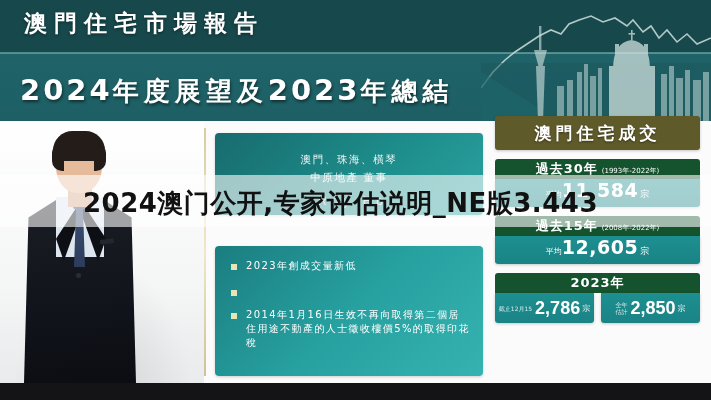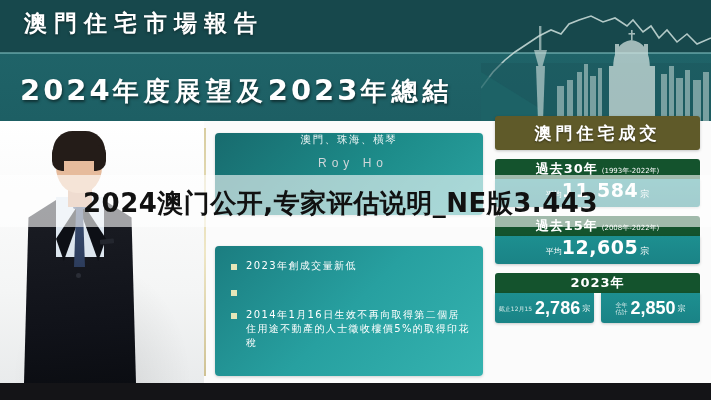--- a/index.html
+++ b/index.html
@@ -136,21 +136,21 @@
     overflow: hidden;
   }
   .c-info {
     top: 133px; height: 82px;
     background: linear-gradient(135deg,#186b6e 0%,#1d8c8a 55%,#2aa2a0 100%);
   }
   .c-info-l1, .c-info-l2 {
     text-align: center; color: #eef6f6; font-size: 10.5px;
     letter-spacing: 1.6px; font-family: "DejaVu Sans", sans-serif;
   }
-  .c-info-l1 { margin-top: 0; }
+  .c-info-l1 { margin-top: 20px; }
   .c-info-l2 { margin-top: 4px; }
   .c-info-name {
     text-align: center; color: #cfd6d9; font-size: 12px;
     letter-spacing: 5px; margin-top: 9px; font-weight: 400; padding-left: 8px;
   }
 
   .c-bul {
     top: 246px; height: 130px;
     background: linear-gradient(135deg,#1b7d80 0%,#27a0a0 50%,#35b3b0 100%);
     padding: 13px 12px 0 14px;
@@ -295,20 +295,21 @@
     <div class="ph-hair2"></div>
     <div class="ph-hair3"></div>
     <div class="ph-pocket"></div>
     <div class="ph-btn"></div>
   </div>
 
   <div class="gold-div"></div>
 
   <div class="c-card c-info">
     <div class="c-info-l1">澳門、珠海、橫琴</div>
+    <div class="c-info-l2">中原地產 董事</div>
     <div class="c-info-name">Roy Ho</div>
   </div>
 
   <div class="c-card c-bul">
     <div class="bullet-row">
       <span class="bullet-sq"></span>
       <span class="bullet-tx">2023年創成交量新低</span>
     </div>
     <div class="bullet-row">
       <span class="bullet-sq"></span>

